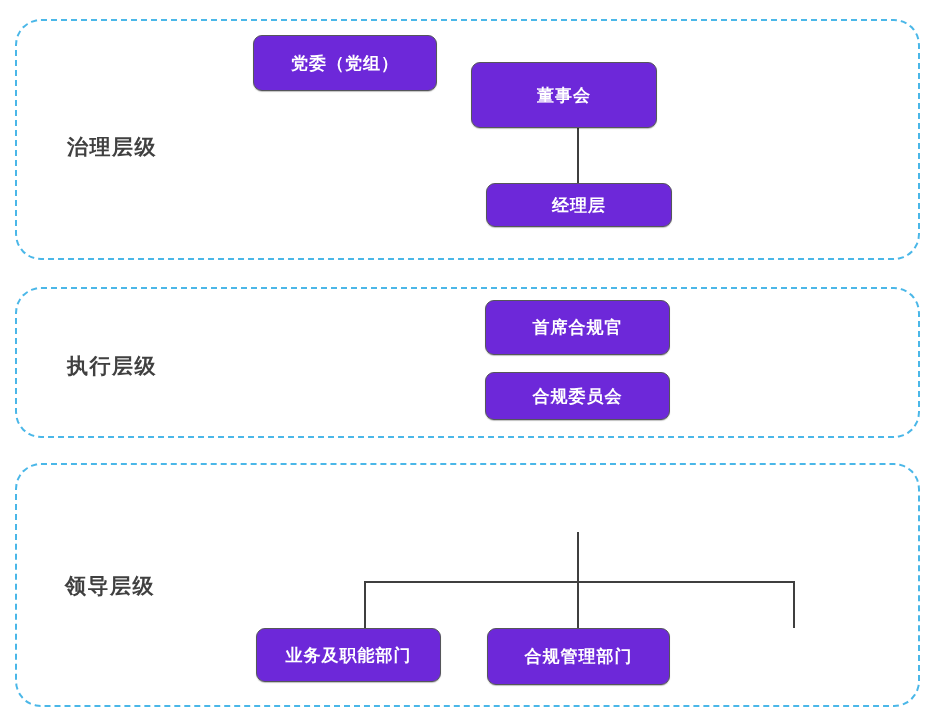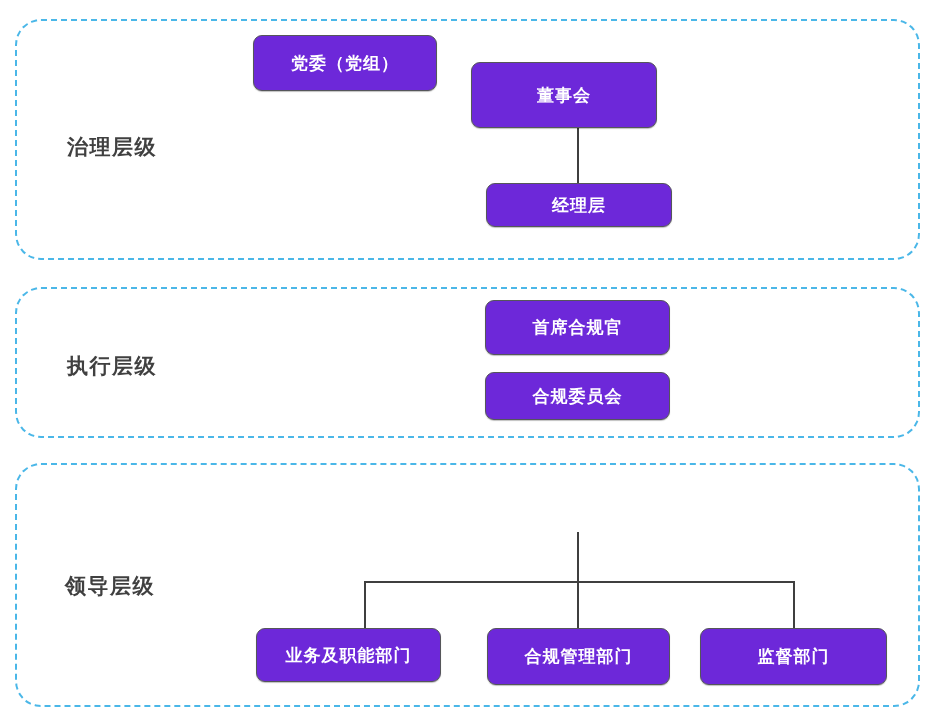--- a/index.html
+++ b/index.html
@@ -97,15 +97,14 @@
 
   <div class="node node-party-committee">党委（党组）</div>
   <div class="node node-board">董事会</div>
   <div class="node node-management">经理层</div>
 
   <div class="node node-first-responsible">首席合规官</div>
   <div class="node node-compliance-cmte">合规委员会</div>
 
   <div class="node node-business-depts">业务及职能部门</div>
   <div class="node node-compliance-dept">合规管理部门</div>
-  <div class="node node-supervision-dept">监督部门</div>
 
 </div>
 
 </body></html>

